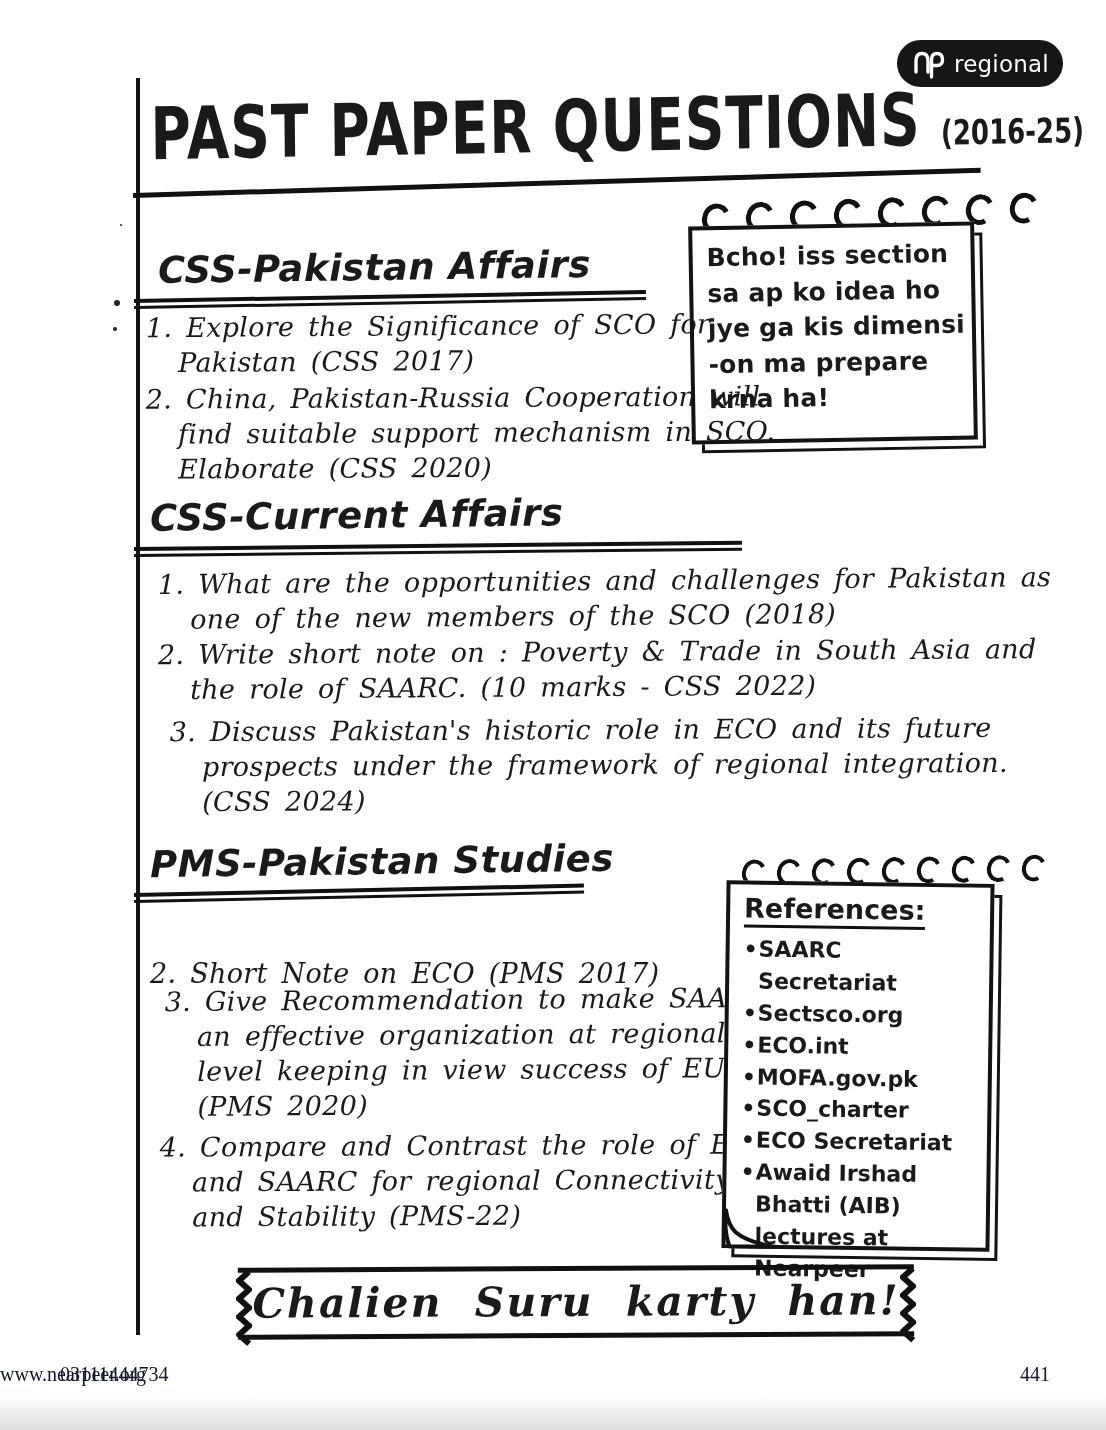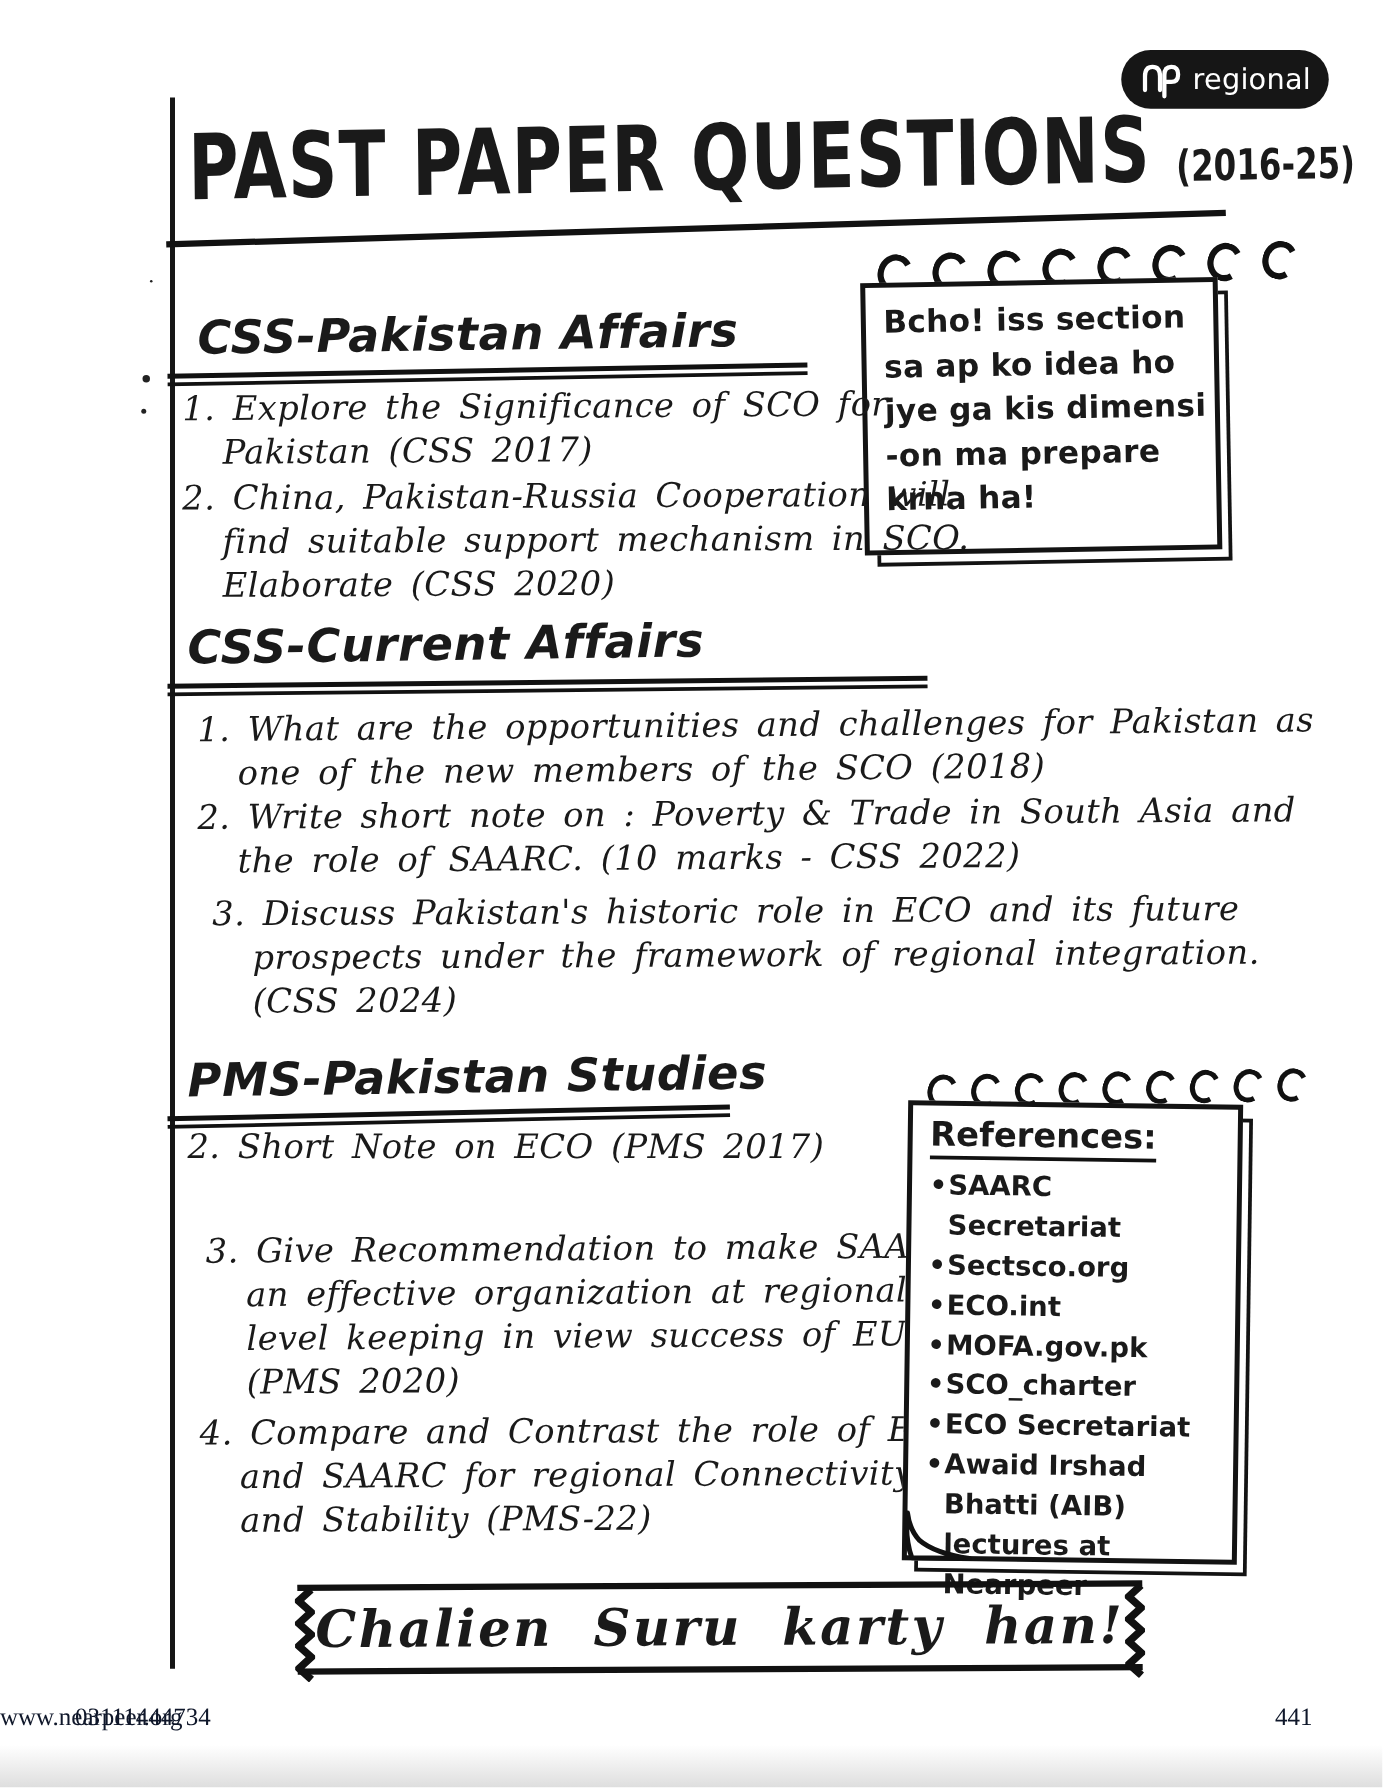--- a/index.html
+++ b/index.html
@@ -87,21 +87,21 @@
 
   .s2-heading{left:150px;top:494px;}
   .s2-rule{left:134px;top:547px;width:608px;transform:rotate(-0.6deg);}
   .s2-q1{left:158px;top:563px;width:872px;transform:rotate(-0.5deg);}
   .s2-q2{left:158px;top:634px;width:872px;transform:rotate(-0.4deg);}
   .s2-q3{left:170px;top:712px;width:845px;transform:rotate(-0.3deg);}
 
   .s3-heading{left:150px;top:840px;}
   .s3-rule{left:134px;top:893px;width:450px;transform:rotate(-1.2deg);}
   .s3-q1{left:150px;top:901px;width:588px;}
-  .s3-q2{left:150px;top:900px;width:588px;}
+  .s3-q2{left:150px;top:956px;width:588px;}
   .s3-q3{left:165px;top:982px;width:578px;transform:rotate(-0.4deg);}
   .s3-q4{left:160px;top:1128px;width:582px;transform:rotate(-0.3deg);}
 
   
   .banner{
     position:absolute;left:238px;top:1266px;width:676px;height:72px;box-sizing:border-box;
     border-top:5px solid #111;border-bottom:5px solid #111;
     display:flex;align-items:center;justify-content:center;
     transform:rotate(-0.3deg);
   }

